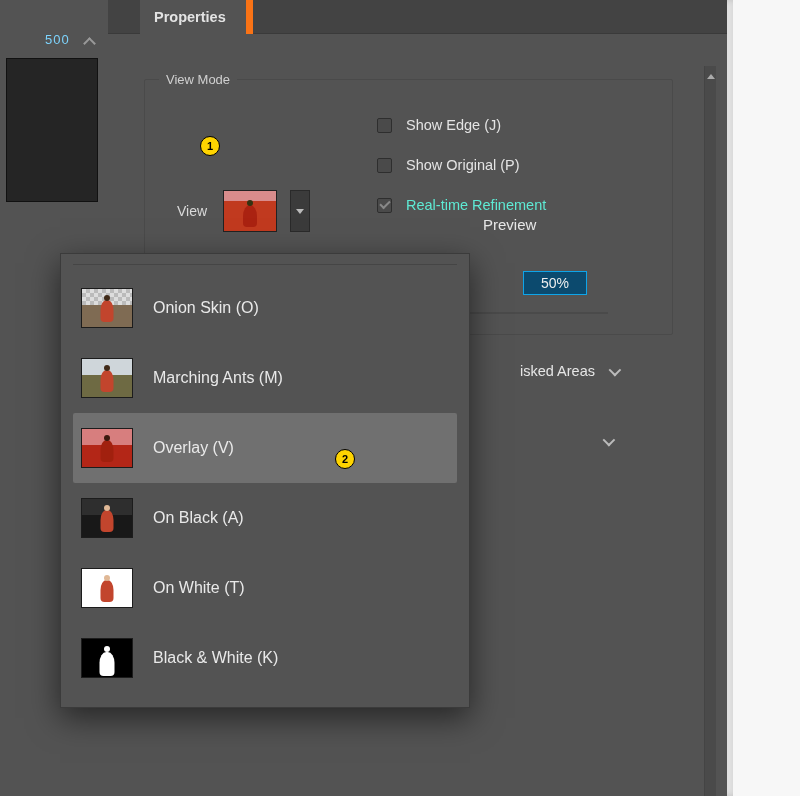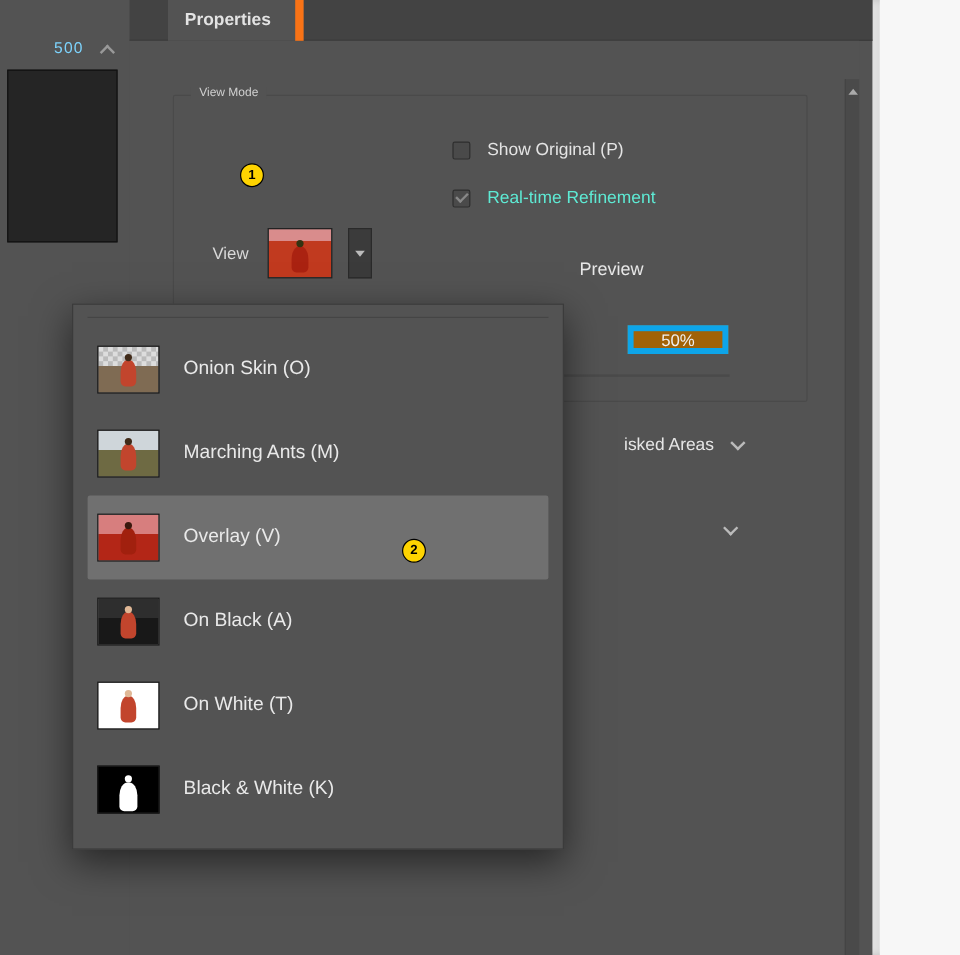--- a/index.html
+++ b/index.html
@@ -102,21 +102,21 @@
     left:36px; right:43px; top:45px;
     height:256px;
     border:1px solid #4a4a4a;
     border-radius:2px;
   }
   .group-title {
     position:absolute;
     left:14px; top:-8px;
     background:#535353;
     padding:0 7px;
-    font-size:10px;
+    font-size:13px;
     color:#d0d0d0;
   }
   .view-row {
     position:absolute;
     left:32px; top:110px;
     display:flex; align-items:center; gap:16px;
   }
   .view-label { font-size:14px; color:#d9d9d9; }
   .view-thumb {
     width:54px; height:42px;
@@ -164,22 +164,22 @@
   }
   .cbox.checked::before{
     content:""; width:8px;height:4px;border-left:2px solid #888;border-bottom:2px solid #888;transform:rotate(-45deg) translate(1px,-1px);
   }
   .preview-label{
     position:absolute; left:375px; top:182px;
     font-size:15px; color:#e7e7e7;
   }
   .value-box{
     position:absolute; left:415px; top:237px;
-    width:84px;height:24px;
-    background:#a16207;border:5px solid #0ea5e9;
+    width:64px;height:24px;
+    background:#0c4a6e;border:1px solid #0ea5e9;
     display:flex;align-items:center;justify-content:center;
     font-size:14px;color:#eee;
   }
   .underline{
     position:absolute; left:336px; top:278px;
     width:164px; height:2px; background:#4a4a4a;
   }
   .dropdown1{
     position:absolute; left:370px; top:326px;
     width:140px;height:22px;
@@ -291,20 +291,24 @@
       <div class="view-row">
         <span class="view-label">View</span>
         <div class="view-thumb t-overlay">
           <div class="figure"></div>
             <div class="head"></div>
         </div>
         <div class="view-dd"></div>
       </div>
 
       <div class="checks">
+        <label class="check">
+          <span class="cbox"></span>
+          <span>Show Edge (J)</span>
+        </label>
         <label class="check">
           <span class="cbox"></span>
           <span>Show Original (P)</span>
         </label>
         <label class="check disabled">
           <span class="cbox checked"></span>
           <span>Real-time Refinement</span>
         </label>
       </div>
     </div>

